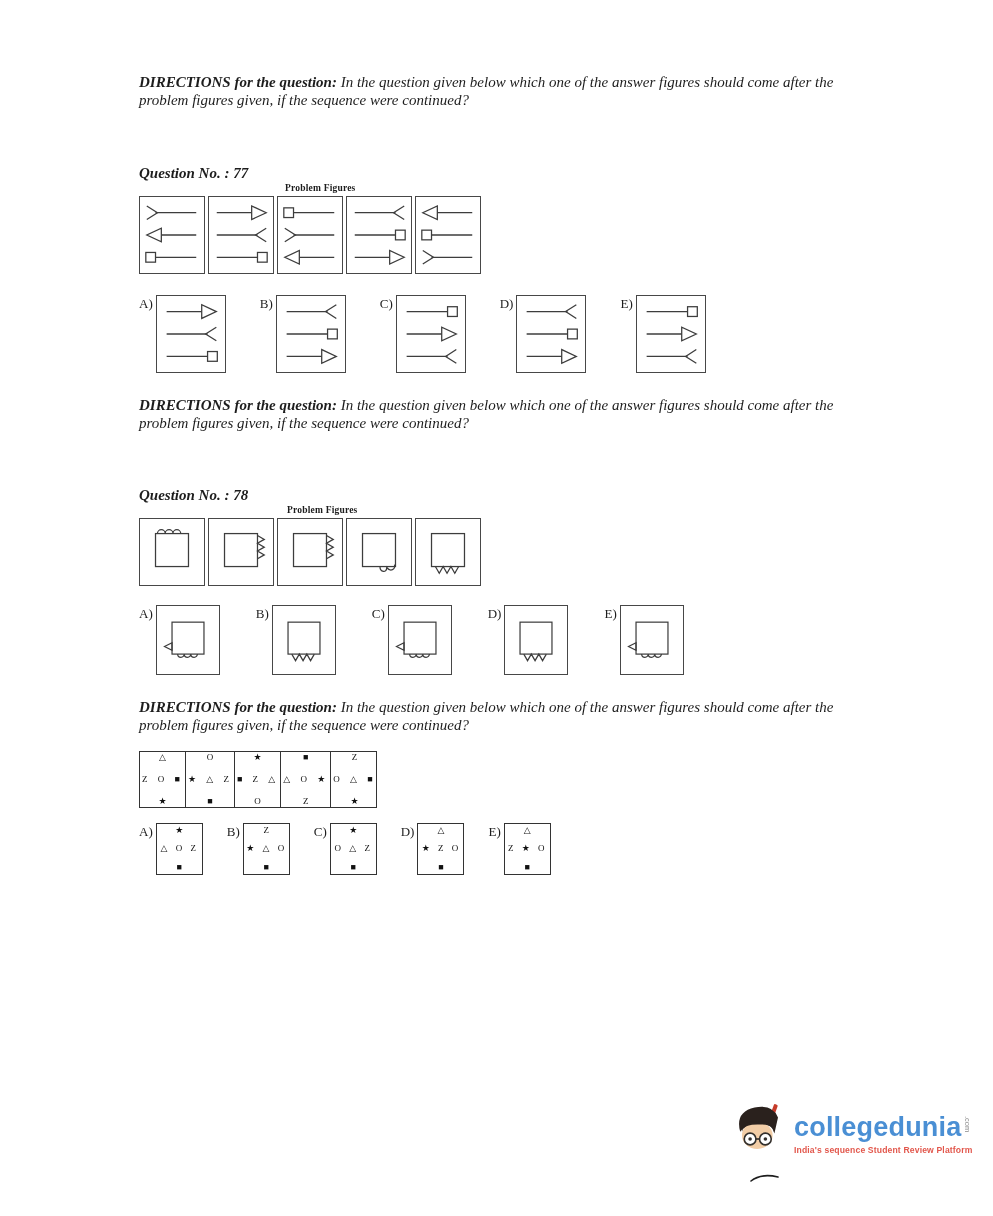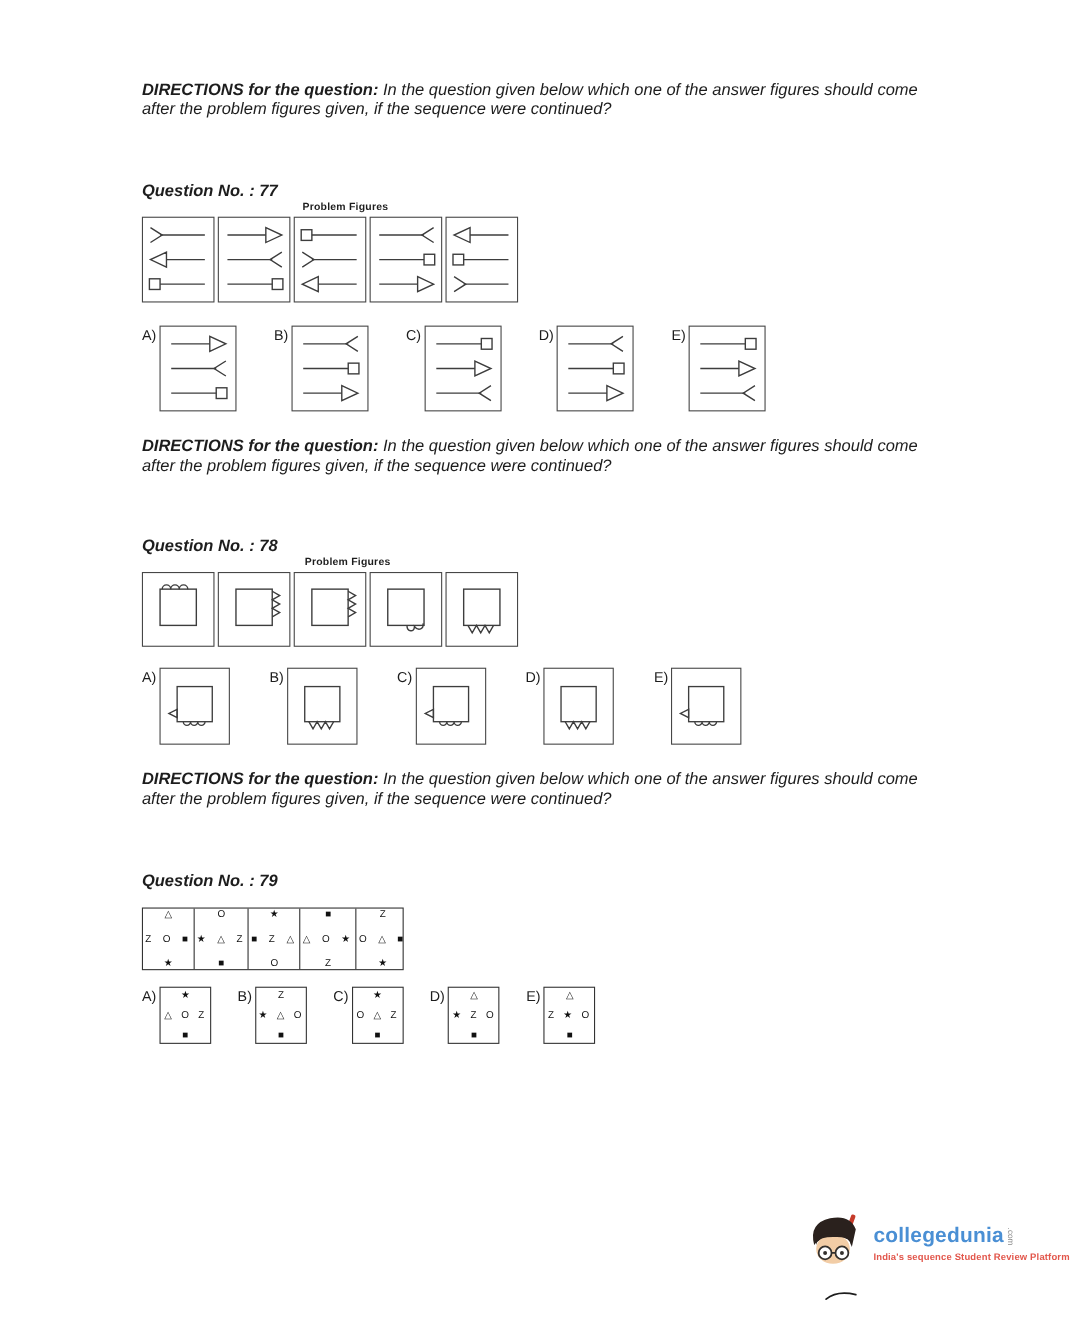--- a/index.html
+++ b/index.html
@@ -2,21 +2,21 @@
 <html><head>
 <meta charset="utf-8">
 <style>
   * { box-sizing: border-box; margin: 0; padding: 0; }
   html,body { background:#ffffff; }
   body {
     width: 993px; height: 1216px; position: relative;
     font-family: "Liberation Sans", sans-serif; color: #1d1d1d;
     overflow: hidden;
   }
-  .content { position: absolute; left: 129px; top: 73px; width: 745px; }
+  .content { position: absolute; left: 139px; top: 73px; width: 745px; font-family: Liberation Serif, serif; }
 
   .directions { font-size: 15px; font-style: italic; line-height: 1.22; width: 730px; }
   .dir-bold { font-weight: bold; }
 
   .qno { font-size: 15px; font-style: italic; font-weight: bold; margin-top: 55px; }
 
   .pf-label { font-size: 9.5px; font-weight: bold; margin-top: 1px; margin-bottom: 3px; letter-spacing: .2px; }
   .ml77 { margin-left: 146px; }
   .ml78 { margin-left: 148px; }
 
@@ -49,21 +49,21 @@
   .symbox {
     width: 47px; height: 52px; border: 1.4px solid #333; background:#fff;
     display: flex; flex-direction: column; justify-content: space-between;
     padding: 2px 2px; font-size: 9px; line-height: 1; text-align: center; color:#111;
   }
   .symbox .sym-mid { letter-spacing: 2px; }
 
   .logo { position: absolute; left: 733px; top: 1100px; display: flex; gap: 7px; align-items: flex-start; }
   .logo-textcol { margin-top: 14px; }
   .brandline { display: flex; align-items: flex-start; }
-  .brand { font-size: 19px; font-weight: 600; color: #4a8fd4; letter-spacing: .2px; line-height: 1; }
+  .brand { font-size: 27px; font-weight: 600; color: #4a8fd4; letter-spacing: .2px; line-height: 1; }
   .dotcom { font-size: 7.5px; color: #8a8a8a; writing-mode: vertical-rl; margin-left: 2px; margin-top: 2px; }
   .tagline { font-size: 8.6px; font-weight: bold; color: #e2574c; margin-top: 4px; letter-spacing: .15px; }
   .swoosh { position: absolute; left: 16px; top: 72px; }
 </style>
 </head>
 <body>
 
 <div class="content">
 
   <section class="qsec">
@@ -281,21 +281,20 @@
               <path d="M22 48 a3.5 3.5 0 0 0 7 0 a3.5 3.5 0 0 0 7 0 a3.5 3.5 0 0 0 7 0" stroke="#3d3d3d" stroke-width="1.3" fill="none"></path>
             </svg>
           </div>
       </div>
     </div>
   </section>
 
   <section class="qsec sec">
     <p class="directions"><span class="dir-bold">DIRECTIONS for the question:</span><span> In the question given below which one of the answer figures should come after the problem figures given, if the sequence were continued?</span></p>
 
-    <h3 class="qno">Question No. : 79</h3>
 
     <div class="strip">
       <div class="symcell">
         <div class="sym-top">△</div>
         <div class="sym-mid">Z O ■</div>
         <div class="sym-bot">★</div>
       </div>
       <div class="symcell">
         <div class="sym-top">O</div>
         <div class="sym-mid">★ △ Z</div>

